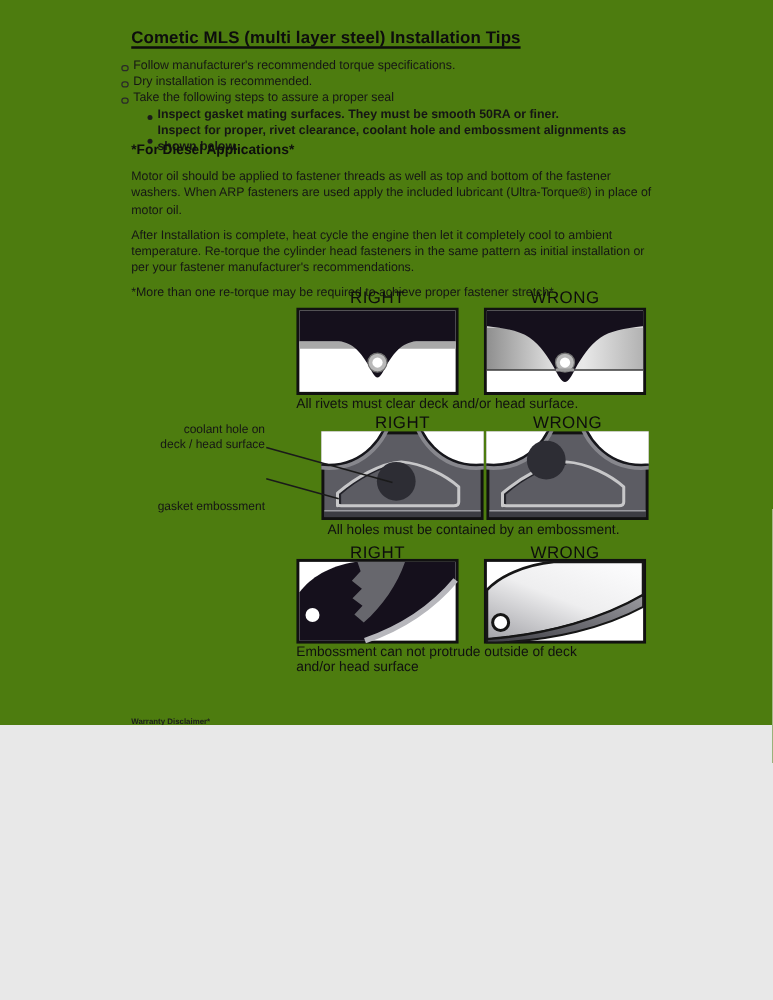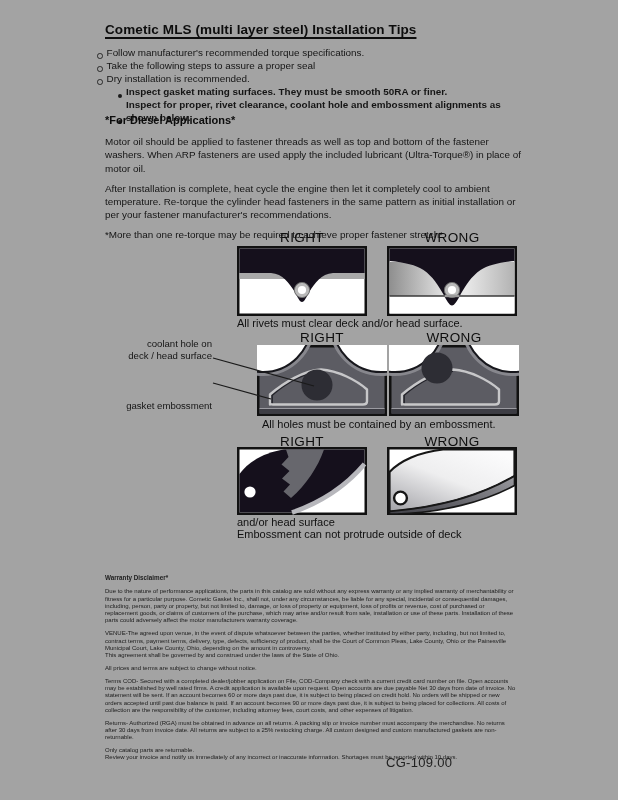--- a/index.html
+++ b/index.html
@@ -1,28 +1,28 @@
 <!DOCTYPE html>
 <html><head>
 <meta charset="utf-8">
 <style>
   html,body{margin:0;padding:0;background:#e8e8e8;}
   .page{
-    position:relative;width:618px;height:800px;background:#a3a3a3;
+    position:relative;width:618px;height:580px;background:#4d7c0f;
     font-family:"Liberation Sans","DejaVu Sans",sans-serif;color:#1a1a1a;
     overflow:hidden;margin:0 auto;
   }
   
   .header-block{position:absolute;left:97px;top:22px;width:424px;}
   .doc-title{
     font-size:13.5px;font-weight:bold;margin:0 0 9px 8px;color:#0d0d0d;
     text-decoration:underline;text-underline-offset:3px;text-decoration-thickness:1.5px;
     letter-spacing:0.1px;
   }
-  .bullet-row{display:flex;align-items:flex-end;font-size:9.9px;line-height:13px;color:#151515;}
+  .bullet-row{display:flex;align-items:center;font-size:9.9px;line-height:13px;color:#151515;}
   .bullet-row.sub{padding-left:21px;font-weight:bold;}
   .odot{flex:none;width:3.6px;height:3.6px;border:1px solid #2a2a2a;border-radius:50%;margin:4px 4px 0 0;}
   .fdot{flex:none;width:4px;height:4px;background:#1a1a1a;border-radius:50%;margin:4.5px 4px 0 0;}
   
   .diesel-block{position:absolute;left:105px;top:114px;width:420px;font-size:9.9px;line-height:13.2px;color:#151515;}
   .diesel-heading{font-size:11px;font-weight:bold;margin:0 0 8px 0;color:#0d0d0d;}
   .diesel-block p{margin:0 0 7px 0;}
   .diesel-note{margin-top:3px;}
   
   .dhead{position:absolute;width:130px;text-align:center;font-size:13.5px;letter-spacing:0.4px;color:#0d0d0d;}
@@ -44,25 +44,25 @@
 <div class="page">
 
   <div class="header-block">
     <h1 class="doc-title">Cometic MLS (multi layer steel) Installation Tips</h1>
     <div class="bullet-row">
       <span class="odot"></span>
       <span>Follow manufacturer's recommended torque specifications.</span>
     </div>
     <div class="bullet-row">
       <span class="odot"></span>
-      <span>Take the following steps to assure a proper seal</span>
+      <span>Dry installation is recommended.</span>
     </div>
     <div class="bullet-row">
       <span class="odot"></span>
-      <span>Dry installation is recommended.</span>
+      <span>Take the following steps to assure a proper seal</span>
     </div>
     <div class="bullet-row sub">
       <span class="fdot"></span>
       <span>Inspect gasket mating surfaces.  They must be smooth 50RA or finer.</span>
     </div>
     <div class="bullet-row sub">
       <span class="fdot"></span>
       <span>Inspect for proper, rivet clearance, coolant hole and embossment alignments as shown below.</span>
     </div>
   </div>
@@ -171,22 +171,22 @@
           <stop offset="1" stop-color="#9a9a9f"></stop>
       </linearGradient>
     </defs>
     <rect x="1.25" y="1.25" width="127.5" height="65.5" fill="#ffffff" stroke="#111111" stroke-width="2.5"></rect>
     <path d="M2.5,25 C13,14 32,5 56,2.5 L127.5,2.5 L127.5,29 C96,47.5 52,60.5 2.5,64.5 Z" fill="url(#g3w)" stroke="#161616" stroke-width="2.2"></path>
     <path d="M2.5,64.5 C52,60.5 96,47.5 127.5,29 L127.5,38.5 C97,55 55,65.5 10,67 L2.5,67 Z" fill="url(#g3s)" stroke="#161616" stroke-width="1.6"></path>
     <circle cx="13.5" cy="51" r="6.4" fill="#ffffff" stroke="#161616" stroke-width="2.4"></circle>
   </svg>
 
   <div class="dcap" style="left:237px;top:517px;width:230px">
+    <div>Embossment can not protrude outside of deck</div>
     <div>and/or head surface</div>
-    <div>Embossment can not protrude outside of deck</div>
   </div>
 
   <div class="warranty-block">
     <div class="warranty-heading">Warranty Disclaimer*</div>
     <p>Due to the nature of performance applications, the parts in this catalog are sold without any express warranty or any implied warranty of merchantability or fitness for a particular purpose.  Cometic Gasket Inc., shall not, under any circumstances, be liable for any special, incidental or consequential damages, including, person, party or property, but not limited to, damage, or loss of property or equipment, loss of profits or revenue, cost of purchased or replacement goods, or claims of customers of the purchase, which may arise and/or result from sale, installation or use of these parts.  Installation of these parts could adversely affect the motor manufacturers warranty coverage.</p>
     <p class="tight">VENUE-The agreed upon venue, in the event of dispute whatsoever between the parties, whether instituted by either party, including, but not limited to, contract terms, payment terms, delivery, type, defects, sufficiency of product, shall be the Court of Common Pleas, Lake County, Ohio or the Painesville Municipal Court, Lake County, Ohio, depending on the amount in controversy.</p>
     <p>This agreement shall be governed by and construed under the laws of the State of Ohio.</p>
     <p>All prices and terms are subject to change without notice.</p>
     <p>Terms COD- Secured with a completed dealer/jobber application on File, COD-Company check with a current credit card number on file.  Open accounts may be established by well rated firms.  A credit application is available upon request.  Open accounts are due payable Net 30 days from date of invoice.  No statement will be sent.  If an account becomes 60 or more days past due, it is subject to being placed on credit hold.  No orders will be shipped or new orders accepted until past due balance is paid.  If an account becomes 90 or more days past due, it is subject to being placed for collections.  All costs of collection are the responsibility of the customer, including attorney fees, court costs, and other expenses of litigation.</p>
     <p>Returns- Authorized (RGA) must be obtained in advance on all returns.  A packing slip or invoice number must accompany the merchandise.  No returns after 30 days from invoice date.  All returns are subject to a 25% restocking charge.  All custom designed and custom manufactured gaskets are non-returnable.</p>

